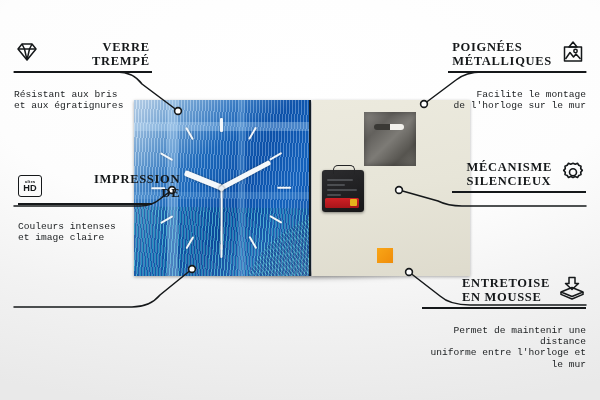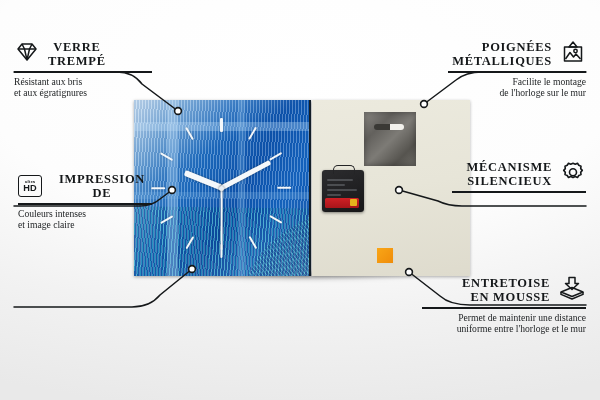--- a/index.html
+++ b/index.html
@@ -17,26 +17,26 @@
   
   .feat{position:absolute;}
   .feat .headrow{display:flex;align-items:center;gap:8px;}
   .feat.left .headrow{justify-content:flex-start;}
   .feat.right .headrow{justify-content:flex-end;}
   .ttl{
     font-family:"Liberation Serif", serif;
     font-weight:700;font-size:12.5px;letter-spacing:.7px;
     color:#15181a;line-height:14px;text-transform:uppercase;
   }
-  .feat.left .ttl{text-align:center;}
-  .feat.right .ttl{text-align:right;}
+  .feat.left .ttl{text-align:right;margin-left:44px;}
+  .feat.right .ttl{text-align:left;}
   .rule{height:1.6px;background:#15181a;margin-top:3px;}
   .sub{
-    font-family:Liberation Serif, serif;
-    font-size:9.6px;line-height:11.4px;color:#1b1e20;margin-top:3px;
+    font-family:Liberation Mono, monospace;
+    font-size:9.6px;line-height:11.4px;color:#1b1e20;margin-top:16px;
   }
   .feat.left .sub{text-align:left;}
   .feat.right .sub{text-align:right;}
   .ico{flex:0 0 auto;display:block;}
   
   .hdbadge{
     width:22px;height:20px;border:1.5px solid #15181a;border-radius:3px;
     display:flex;flex-direction:column;align-items:center;justify-content:center;
     font-family:"Liberation Sans", sans-serif;color:#15181a;
   }

